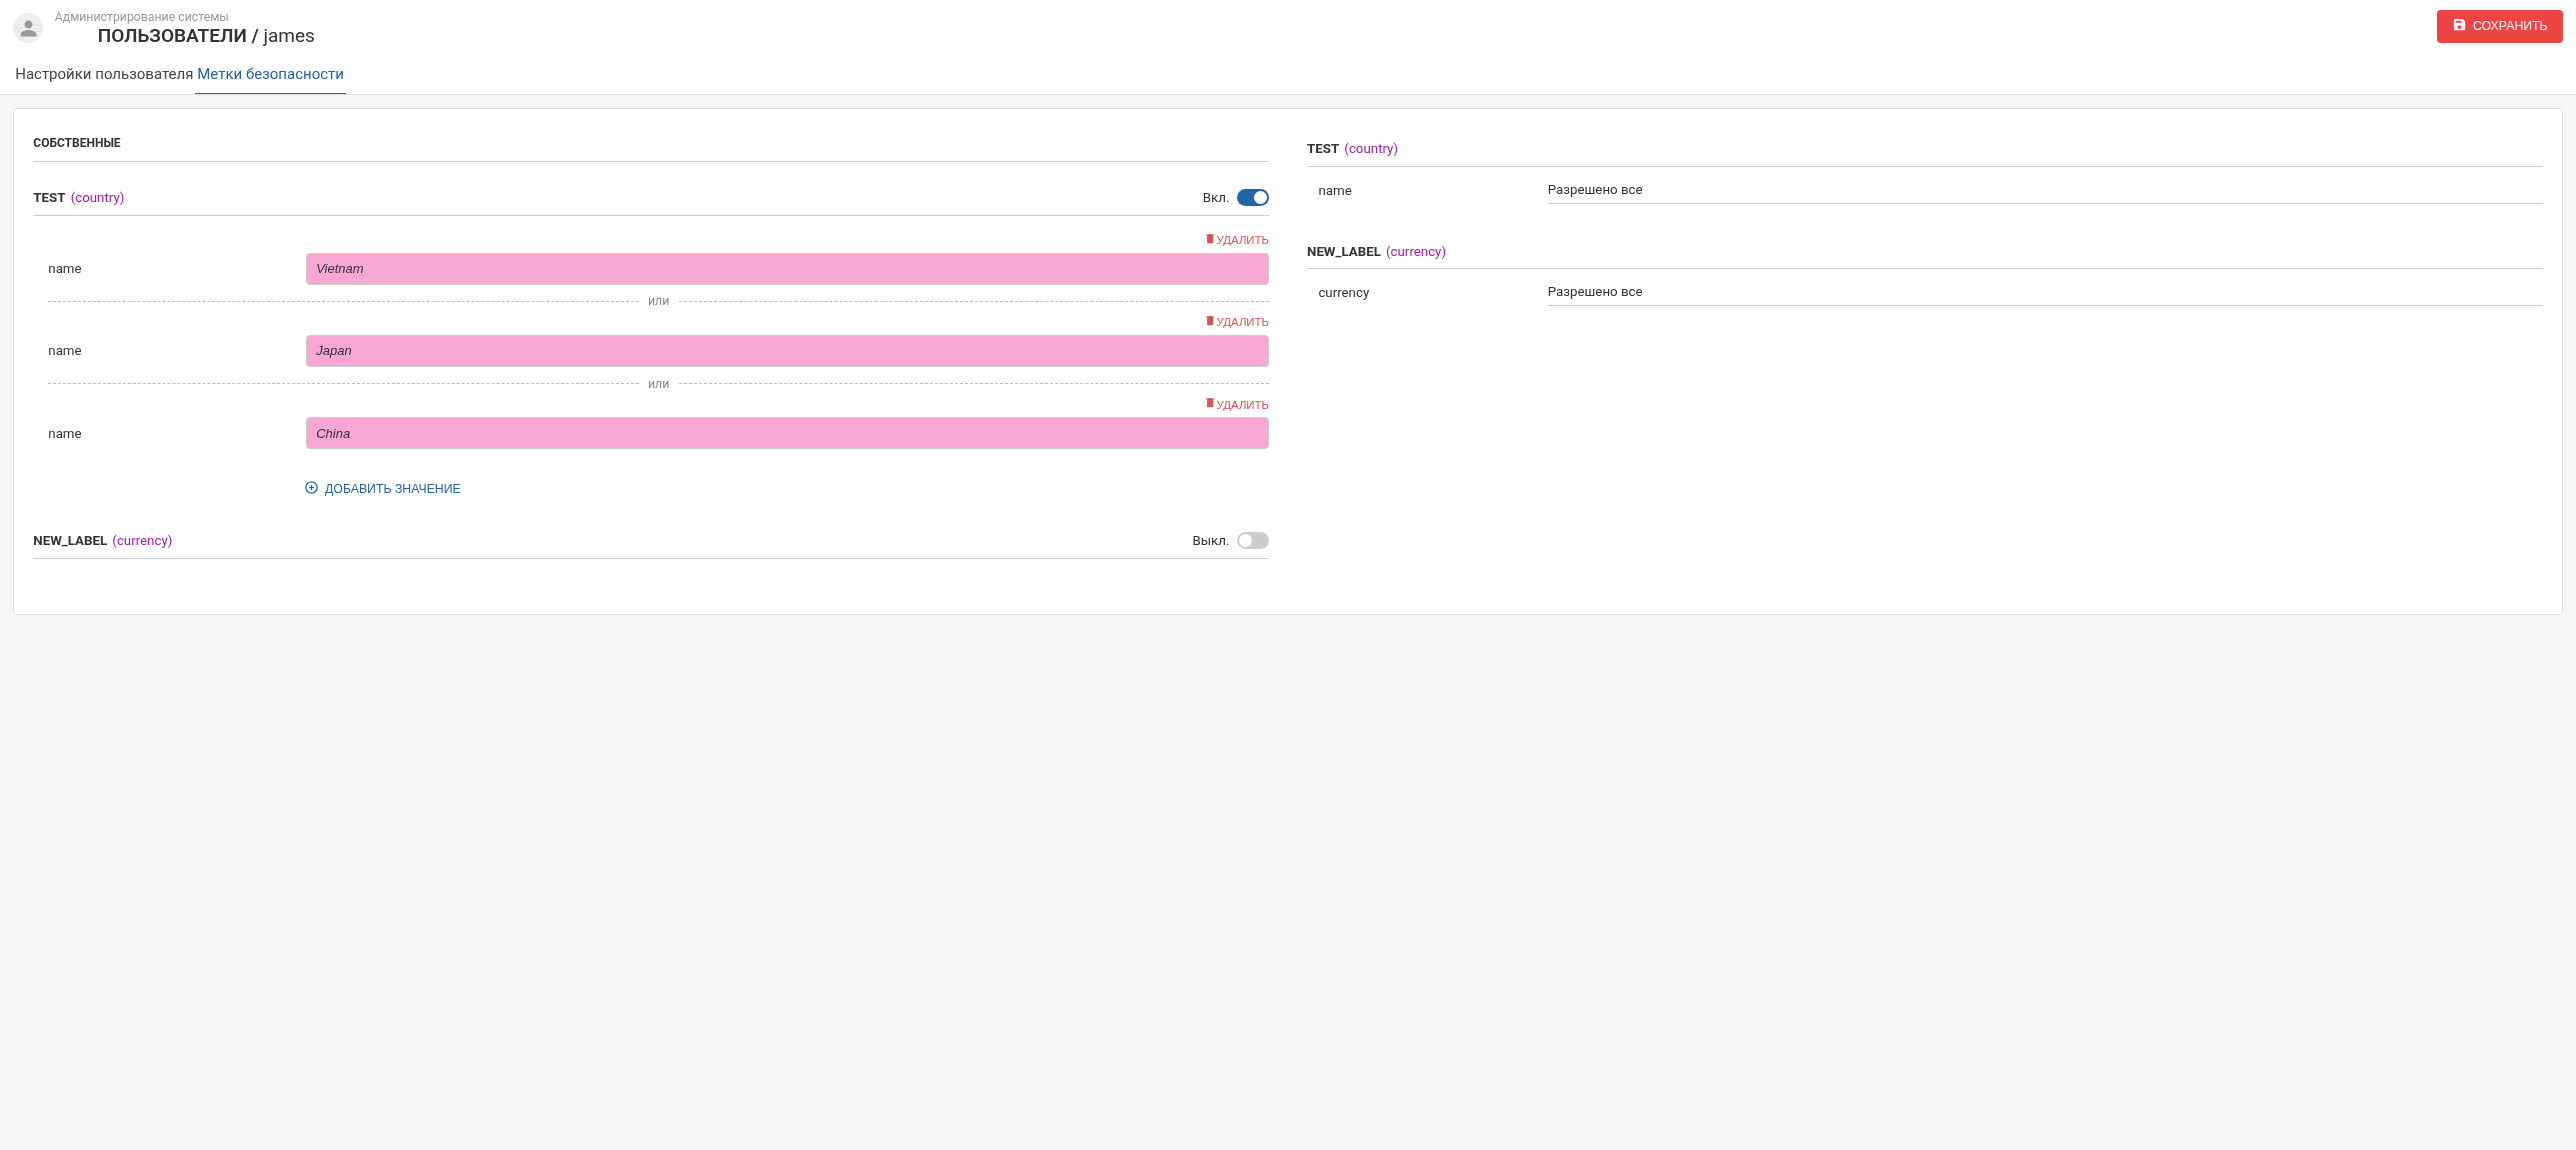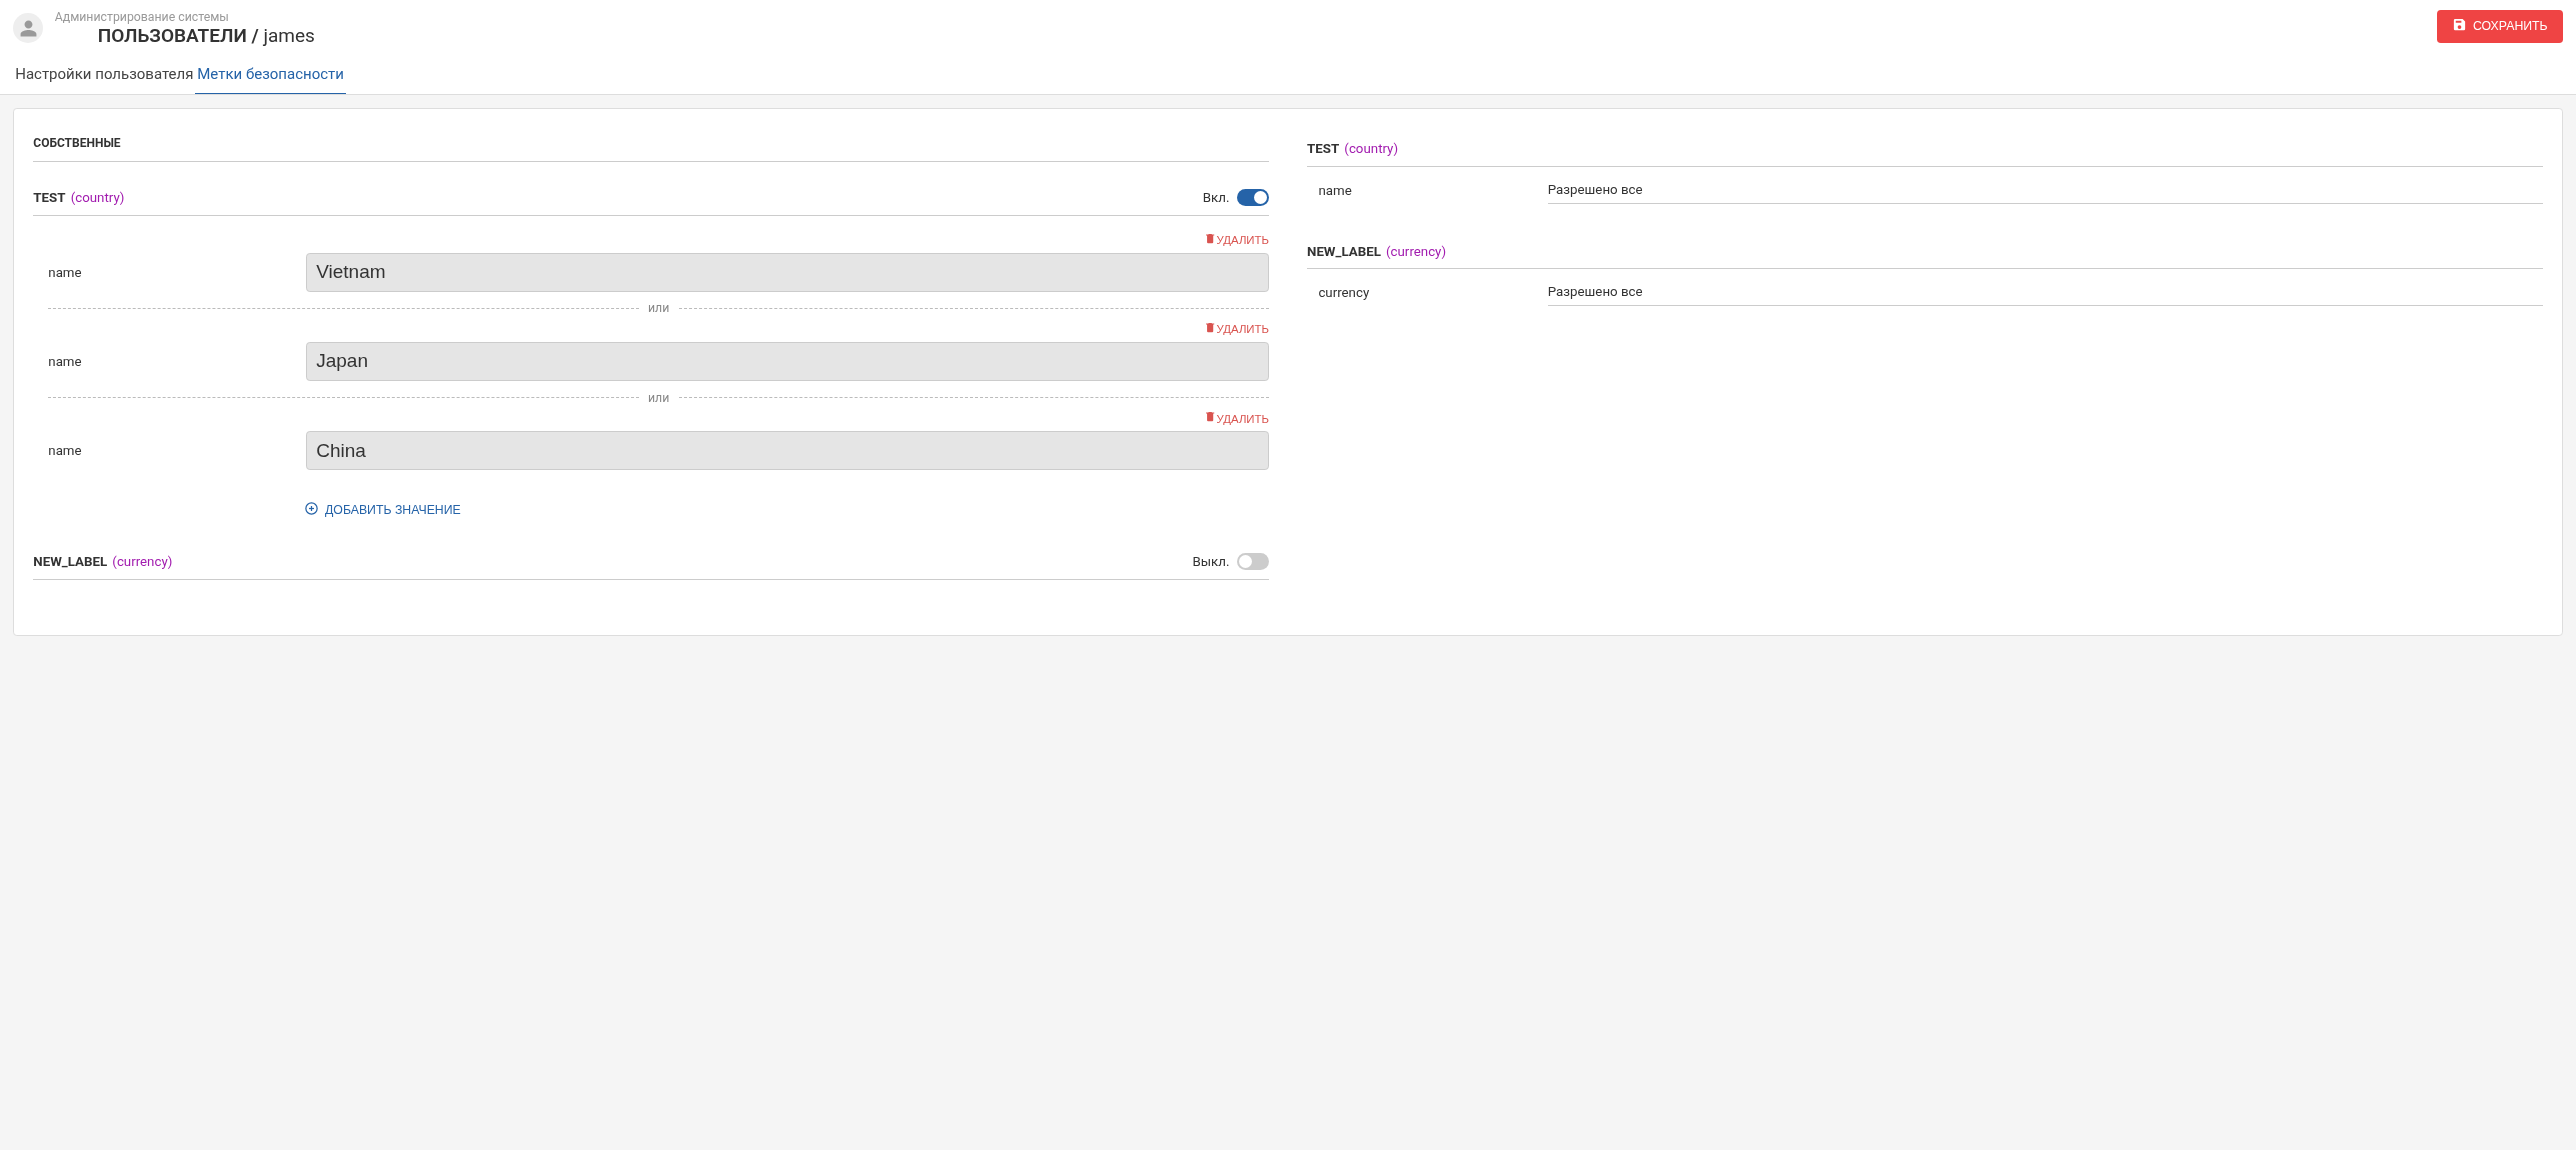--- a/index.html
+++ b/index.html
@@ -132,21 +132,21 @@
       font-size: 11.4px; display: inline-flex; align-items: flex-end; gap: 0;
     }
     .delete-btn svg { width: 12.3px; height: 12.3px; fill: #d9534f; }
     
     .field-row {
       display: flex; align-items: center; gap: 11.4px; padding: 1.9px 0 5.7px 0;
     }
     .field-label { width: 246px; font-size: 13.3px; color: #333; }
     .field-input {
       flex: 1; border: 0.9px solid #ccc; border-radius: 3.8px; padding: 7.6px 9.5px;
-      font-size: 19px; color: #333; background: #e5e5e5;
+      font-size: 13px; color: #333; background: #f9a8d4; font-style: italic;
     }
     
     .field-value-ro {
       flex: 1; border-bottom: 0.9px solid #ccc; padding: 5.7px 0;
       font-size: 13.3px; color: #333;
     }
     .ro-row {
       display:flex; gap:11.4px; align-items:center; padding: 9.5px 0 5.7px 11.4px;
     }
     .ro-label{ width: 218px; font-size:13.3px; color:#333;}

